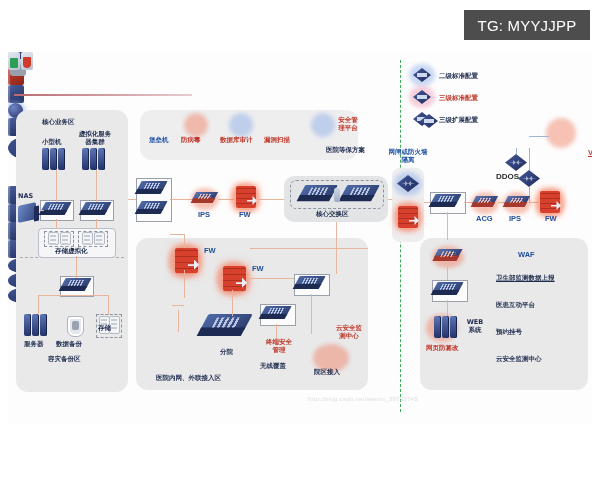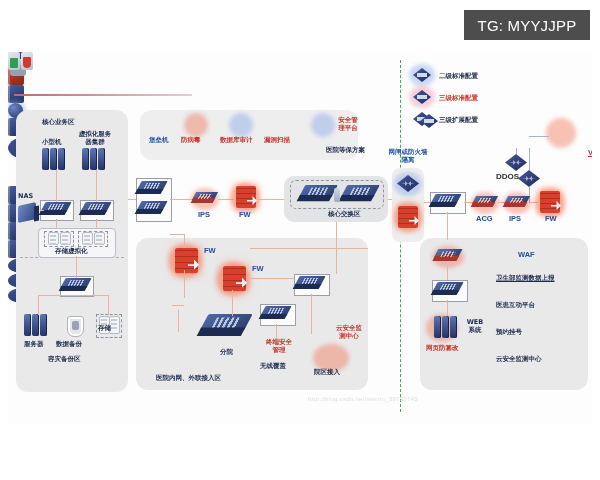--- a/index.html
+++ b/index.html
@@ -374,21 +374,21 @@
         <div class="front"></div>
         <div class="dots"></div>
     </div>
     <div class="dev sw" style="left:336px;top:133px;transform:scale(1.25);transform-origin:left top;">
       <div class="top"></div>
         <div class="front"></div>
         <div class="dots"></div>
     </div>
     <div style="position:absolute;left:326px;top:136px;width:6px;height:14px;
          background:linear-gradient(180deg,#cfd7e6,#9fabc2);border-radius:2px;"></div>
-    <div class="lb cn" style="left:320px;top:158px;">核心交换区</div>
+    <div class="lb cn" style="left:308px;top:158px;">核心交换区</div>
 
     <div class="ln h" style="left:380px;top:147px;width:8px;"></div>
     <div class="zone lite" style="left:384px;top:116px;width:32px;height:74px;border-radius:8px;"></div>
     <div class="glow blue" style="left:386px;top:120px;width:28px;height:24px;"></div>
     <div class="dev dia" style="left:389px;top:123px;">
       <div class="x"></div>
     </div>
     <div class="glow red" style="left:386px;top:150px;width:28px;height:30px;"></div>
     <div class="dev fw" style="left:390px;top:154px;">
       <div class="arrow"></div>

